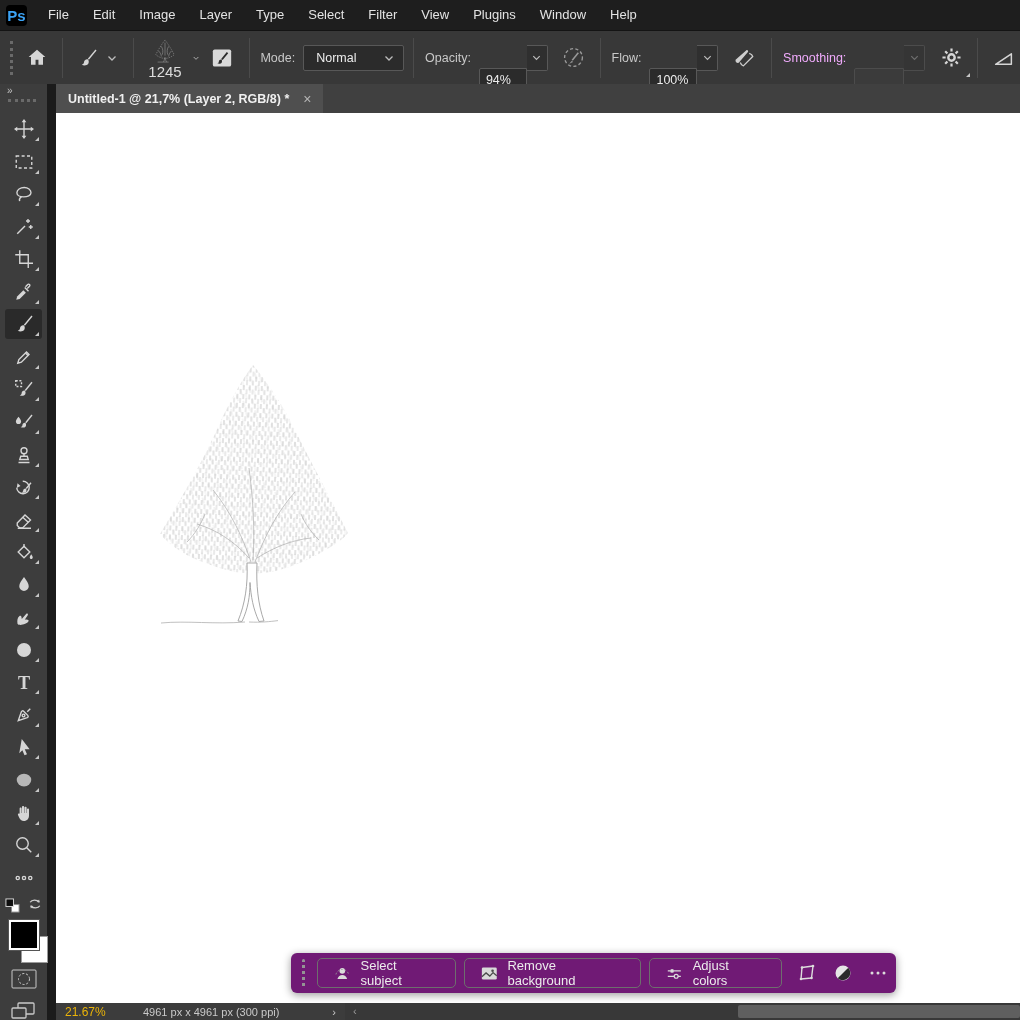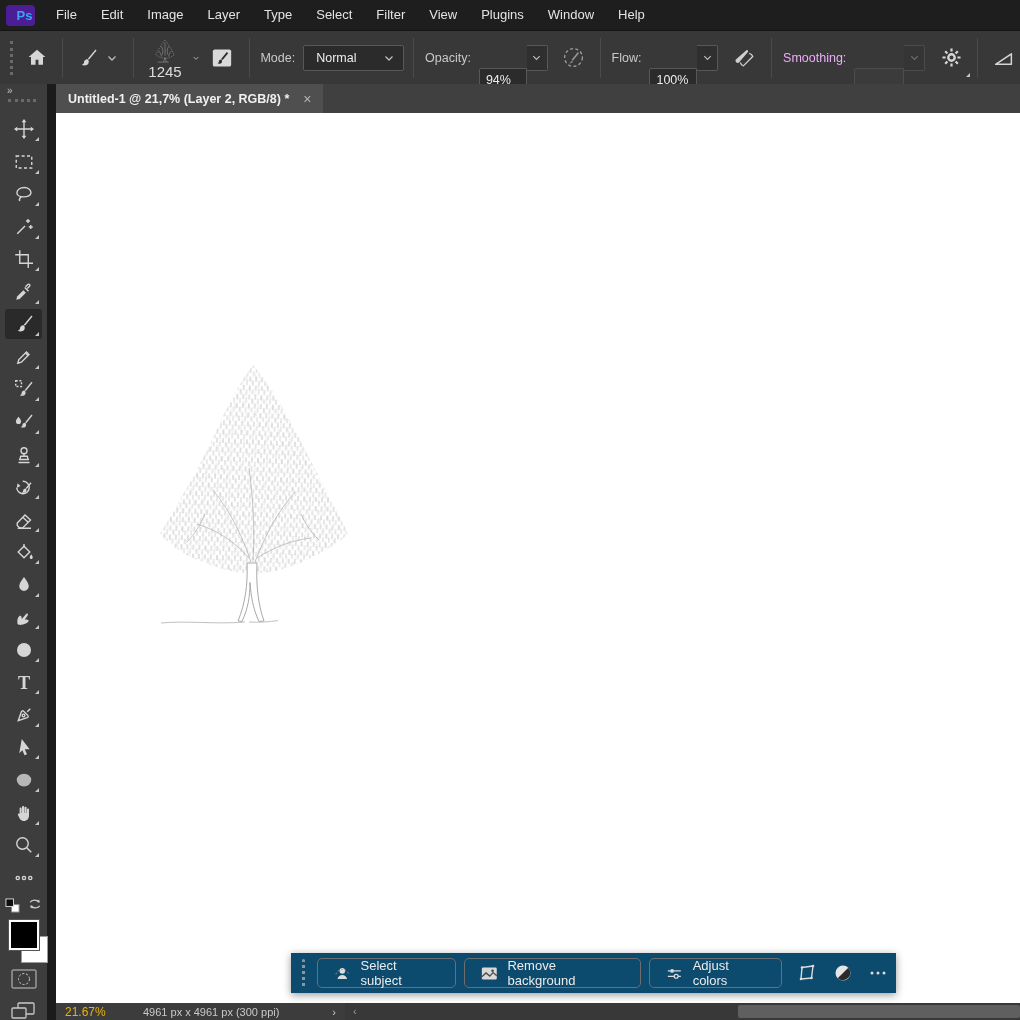--- a/index.html
+++ b/index.html
@@ -1,22 +1,22 @@
 <!DOCTYPE html>
 <html><head>
 <meta charset="utf-8">
 <style>
   html,body{margin:0;padding:0;background:#111;}
   .app{position:relative;width:1020px;height:1020px;background:#1b1b1b;overflow:hidden;
        font-family:"Liberation Sans",sans-serif;-webkit-font-smoothing:antialiased;}
   
   .menubar{position:absolute;top:0;left:0;right:0;height:30px;background:#1e1e1e;
            display:flex;align-items:center;padding-left:6px;border-bottom:1px solid #141414;}
-  .ps-logo{width:21px;height:21px;border-radius:4px;background:#4c1d95;color:#3ba3f6;
-           font-size:13px;font-weight:bold;display:flex;align-items:center;justify-content:center;margin:0 9px 0 0;padding-left:8px;}
+  .ps-logo{width:21px;height:21px;border-radius:4px;background:#000000;color:#3ba3f6;
+           font-size:15px;font-weight:bold;display:flex;align-items:center;justify-content:center;margin:0 9px 0 0;}
   .menu-item{color:#e3e3e3;font-size:13px;padding:0 12px;height:30px;line-height:30px;cursor:default;}
   
   .optionsbar{position:absolute;top:31px;left:0;right:0;height:53px;background:#383838;
               display:flex;align-items:center;color:#c9c9c9;font-size:12.5px;}
   .ob-grip{width:0;height:34px;border-left:3px dotted #6a6a6a;margin:0 8px 0 10px;}
   .ob-sep{width:1px;height:40px;background:#4b4b4b;margin:0 9px;}
   .ob-btn{display:flex;align-items:center;justify-content:center;height:40px;padding:0 6px;border-radius:3px;}
   .ob-label{margin:0 8px 0 2px;}
   .ob-label.disabled{color:#f0abfc;}
   .dropdown{display:flex;align-items:center;background:#2b2b2b;border:1px solid #585858;height:24px;
@@ -45,22 +45,22 @@
   .tool svg{width:20px;height:20px;}
   .ticon path,.ticon rect,.ticon circle,.ticon ellipse{stroke:#d6d6d6;fill:none;stroke-width:1.1;}
   .ticon .f{fill:#d6d6d6;stroke:none;}
   .fly{position:absolute;right:3px;bottom:3px;width:0;height:0;
        border-left:4px solid transparent;border-bottom:4px solid #c6c6c6;}
   .tb-abs{position:absolute;display:flex;align-items:center;justify-content:center;}
   
   .gutter{position:absolute;left:47px;top:84px;width:9px;bottom:0;background:#1b1b1b;}
   .canvas{position:absolute;left:56px;top:113px;right:0;bottom:17px;background:#ffffff;}
   
-  .taskbar{position:absolute;left:291px;top:953px;width:605px;height:40px;background:#0c4a6e;
-           border-radius:0;display:flex;align-items:center;box-shadow:0 2px 8px rgba(0,0,0,.4);}
+  .taskbar{position:absolute;left:291px;top:953px;width:605px;height:40px;background:#701a75;
+           border-radius:6px;display:flex;align-items:center;box-shadow:0 2px 8px rgba(0,0,0,.4);}
   .tkb-grip{width:3px;height:28px;margin:0 12px 0 11px;border-radius:2px;
             background:repeating-linear-gradient(to bottom,#949494 0 3px,transparent 3px 6px);}
   .tkb-btn{display:flex;align-items:center;gap:9px;height:28px;padding:0 15px;margin-right:8px;
            border:1px solid #6e6e6e;border-radius:5px;color:#ececec;font-size:13px;background:transparent;}
   .tkb-btn svg{width:19px;height:19px;}
   .tkb-iconbtn{width:36px;height:28px;display:flex;align-items:center;justify-content:center;}
   
   .statusbar{position:absolute;left:56px;right:0;bottom:0;height:17px;background:#3c3c3c;
              color:#e0e0e0;font-size:12px;}
   .sb-left{position:absolute;left:0;top:0;width:289px;height:17px;display:flex;align-items:center;

